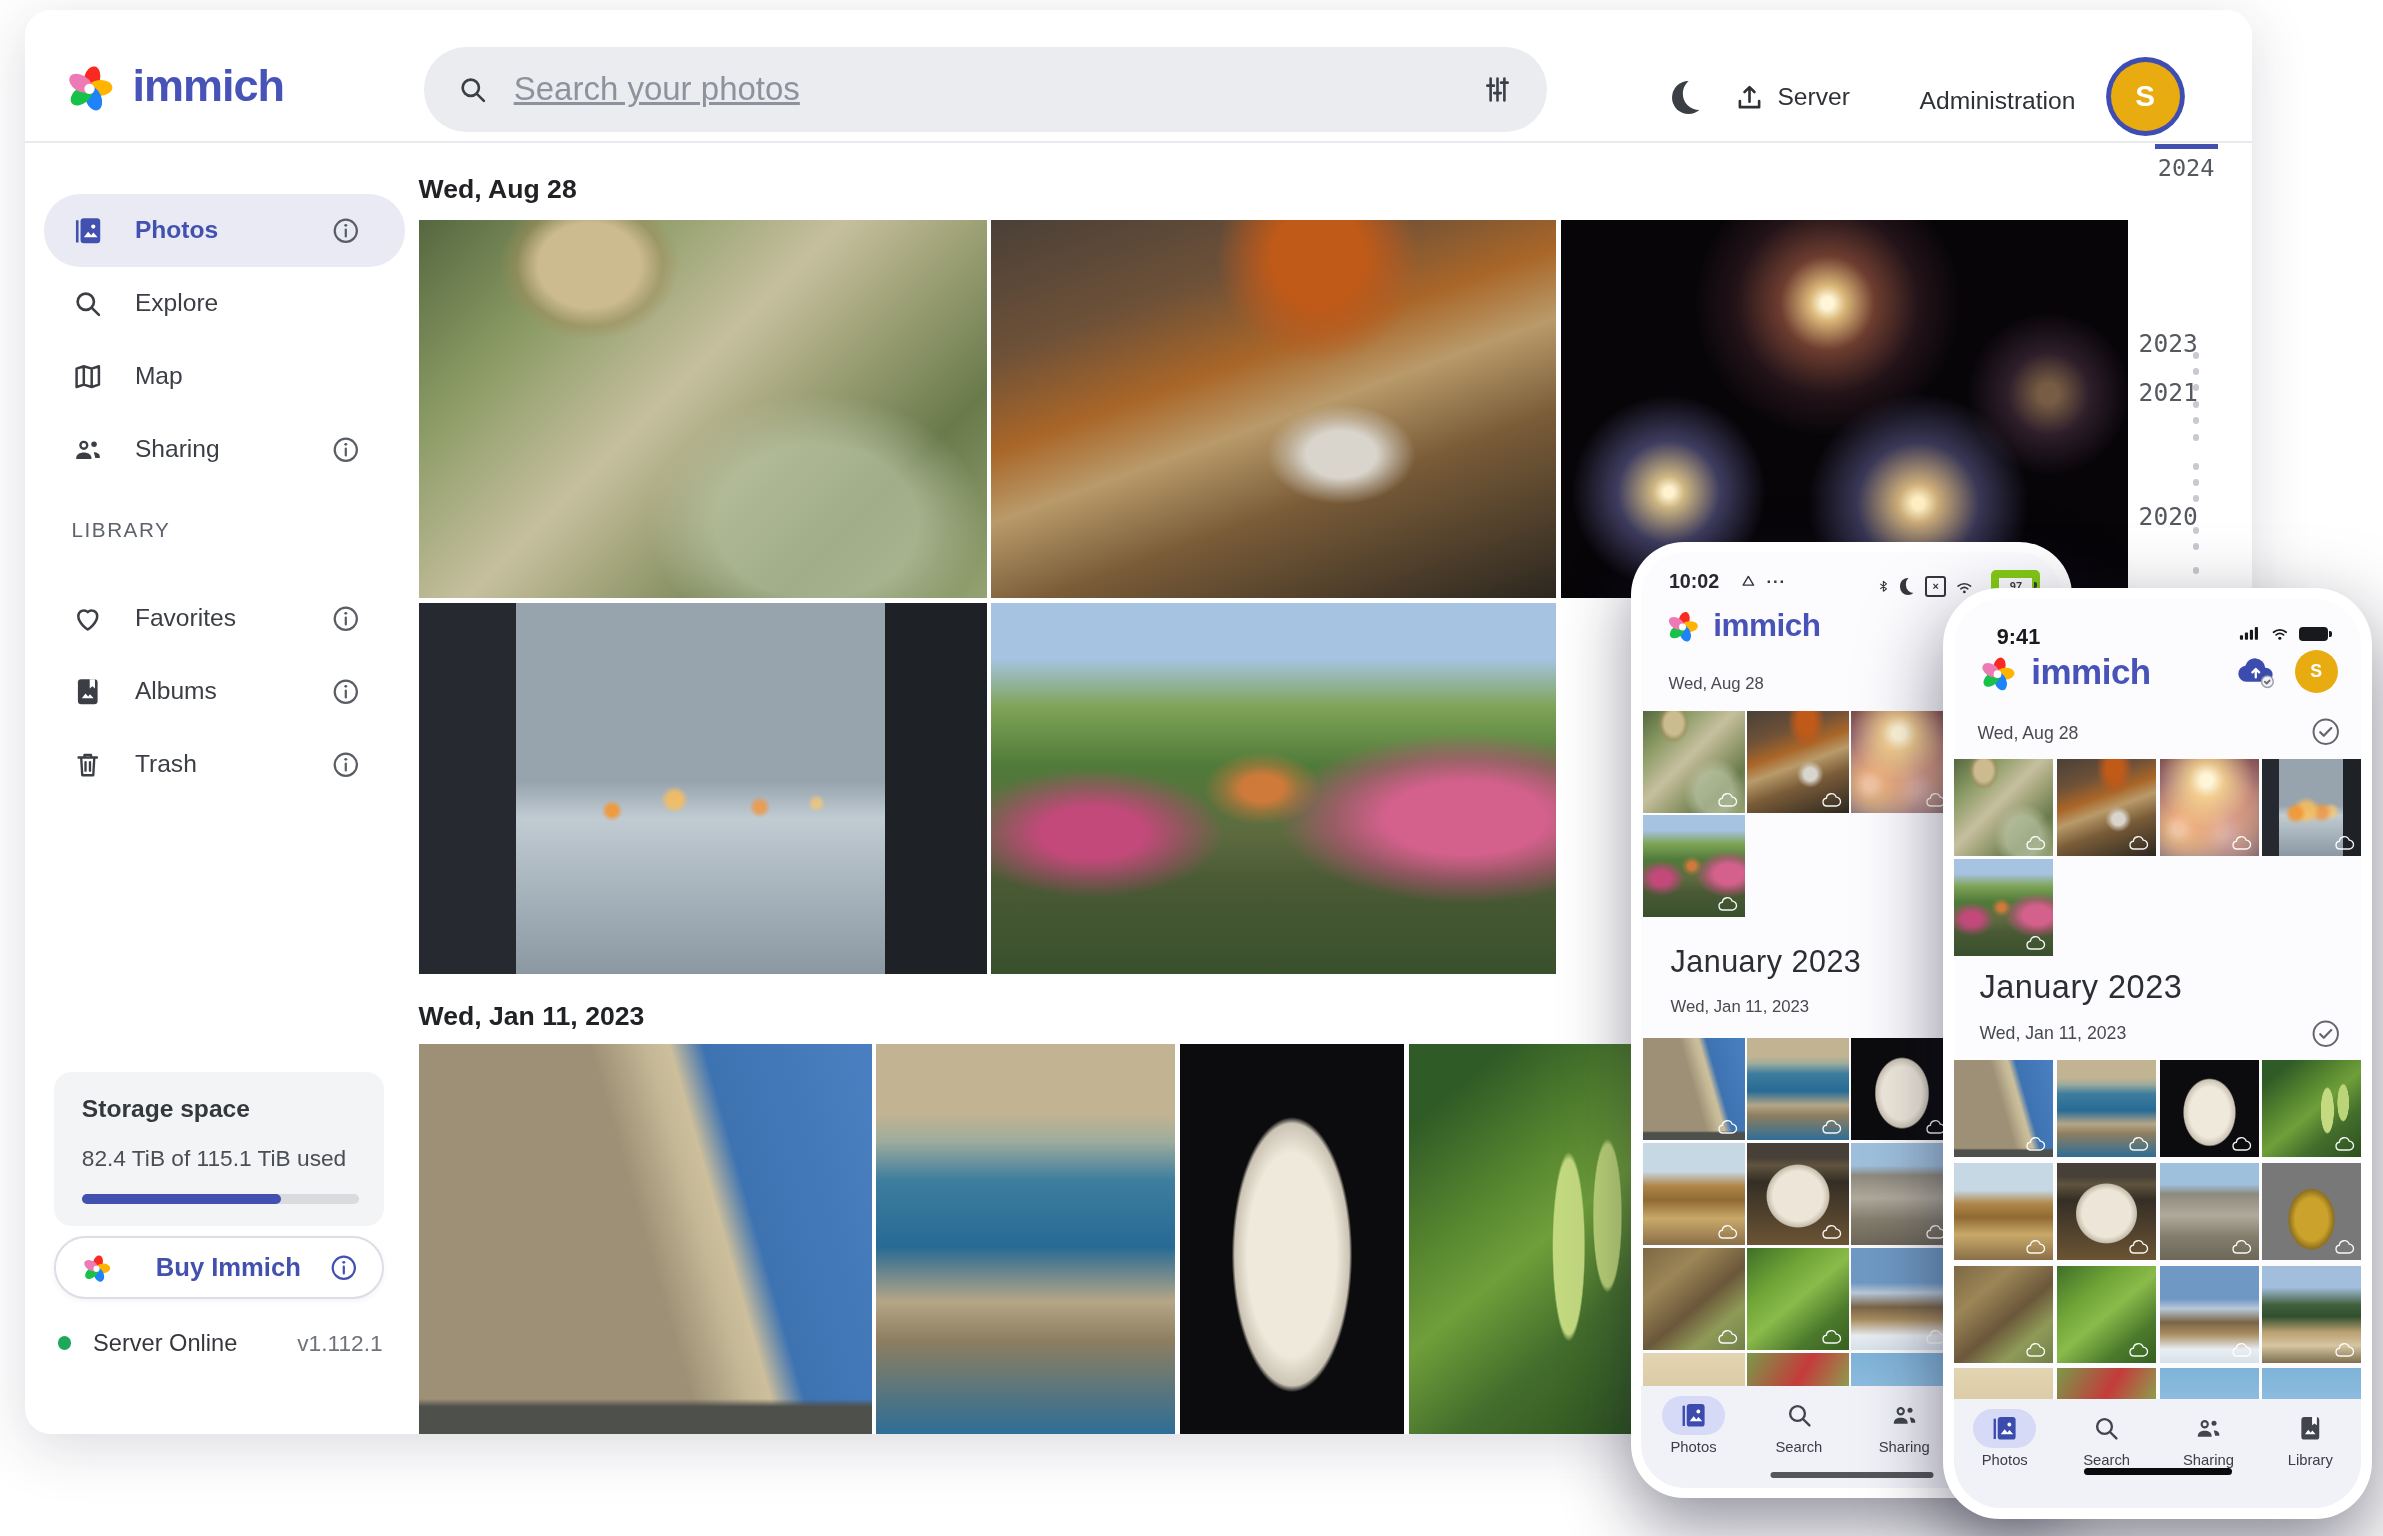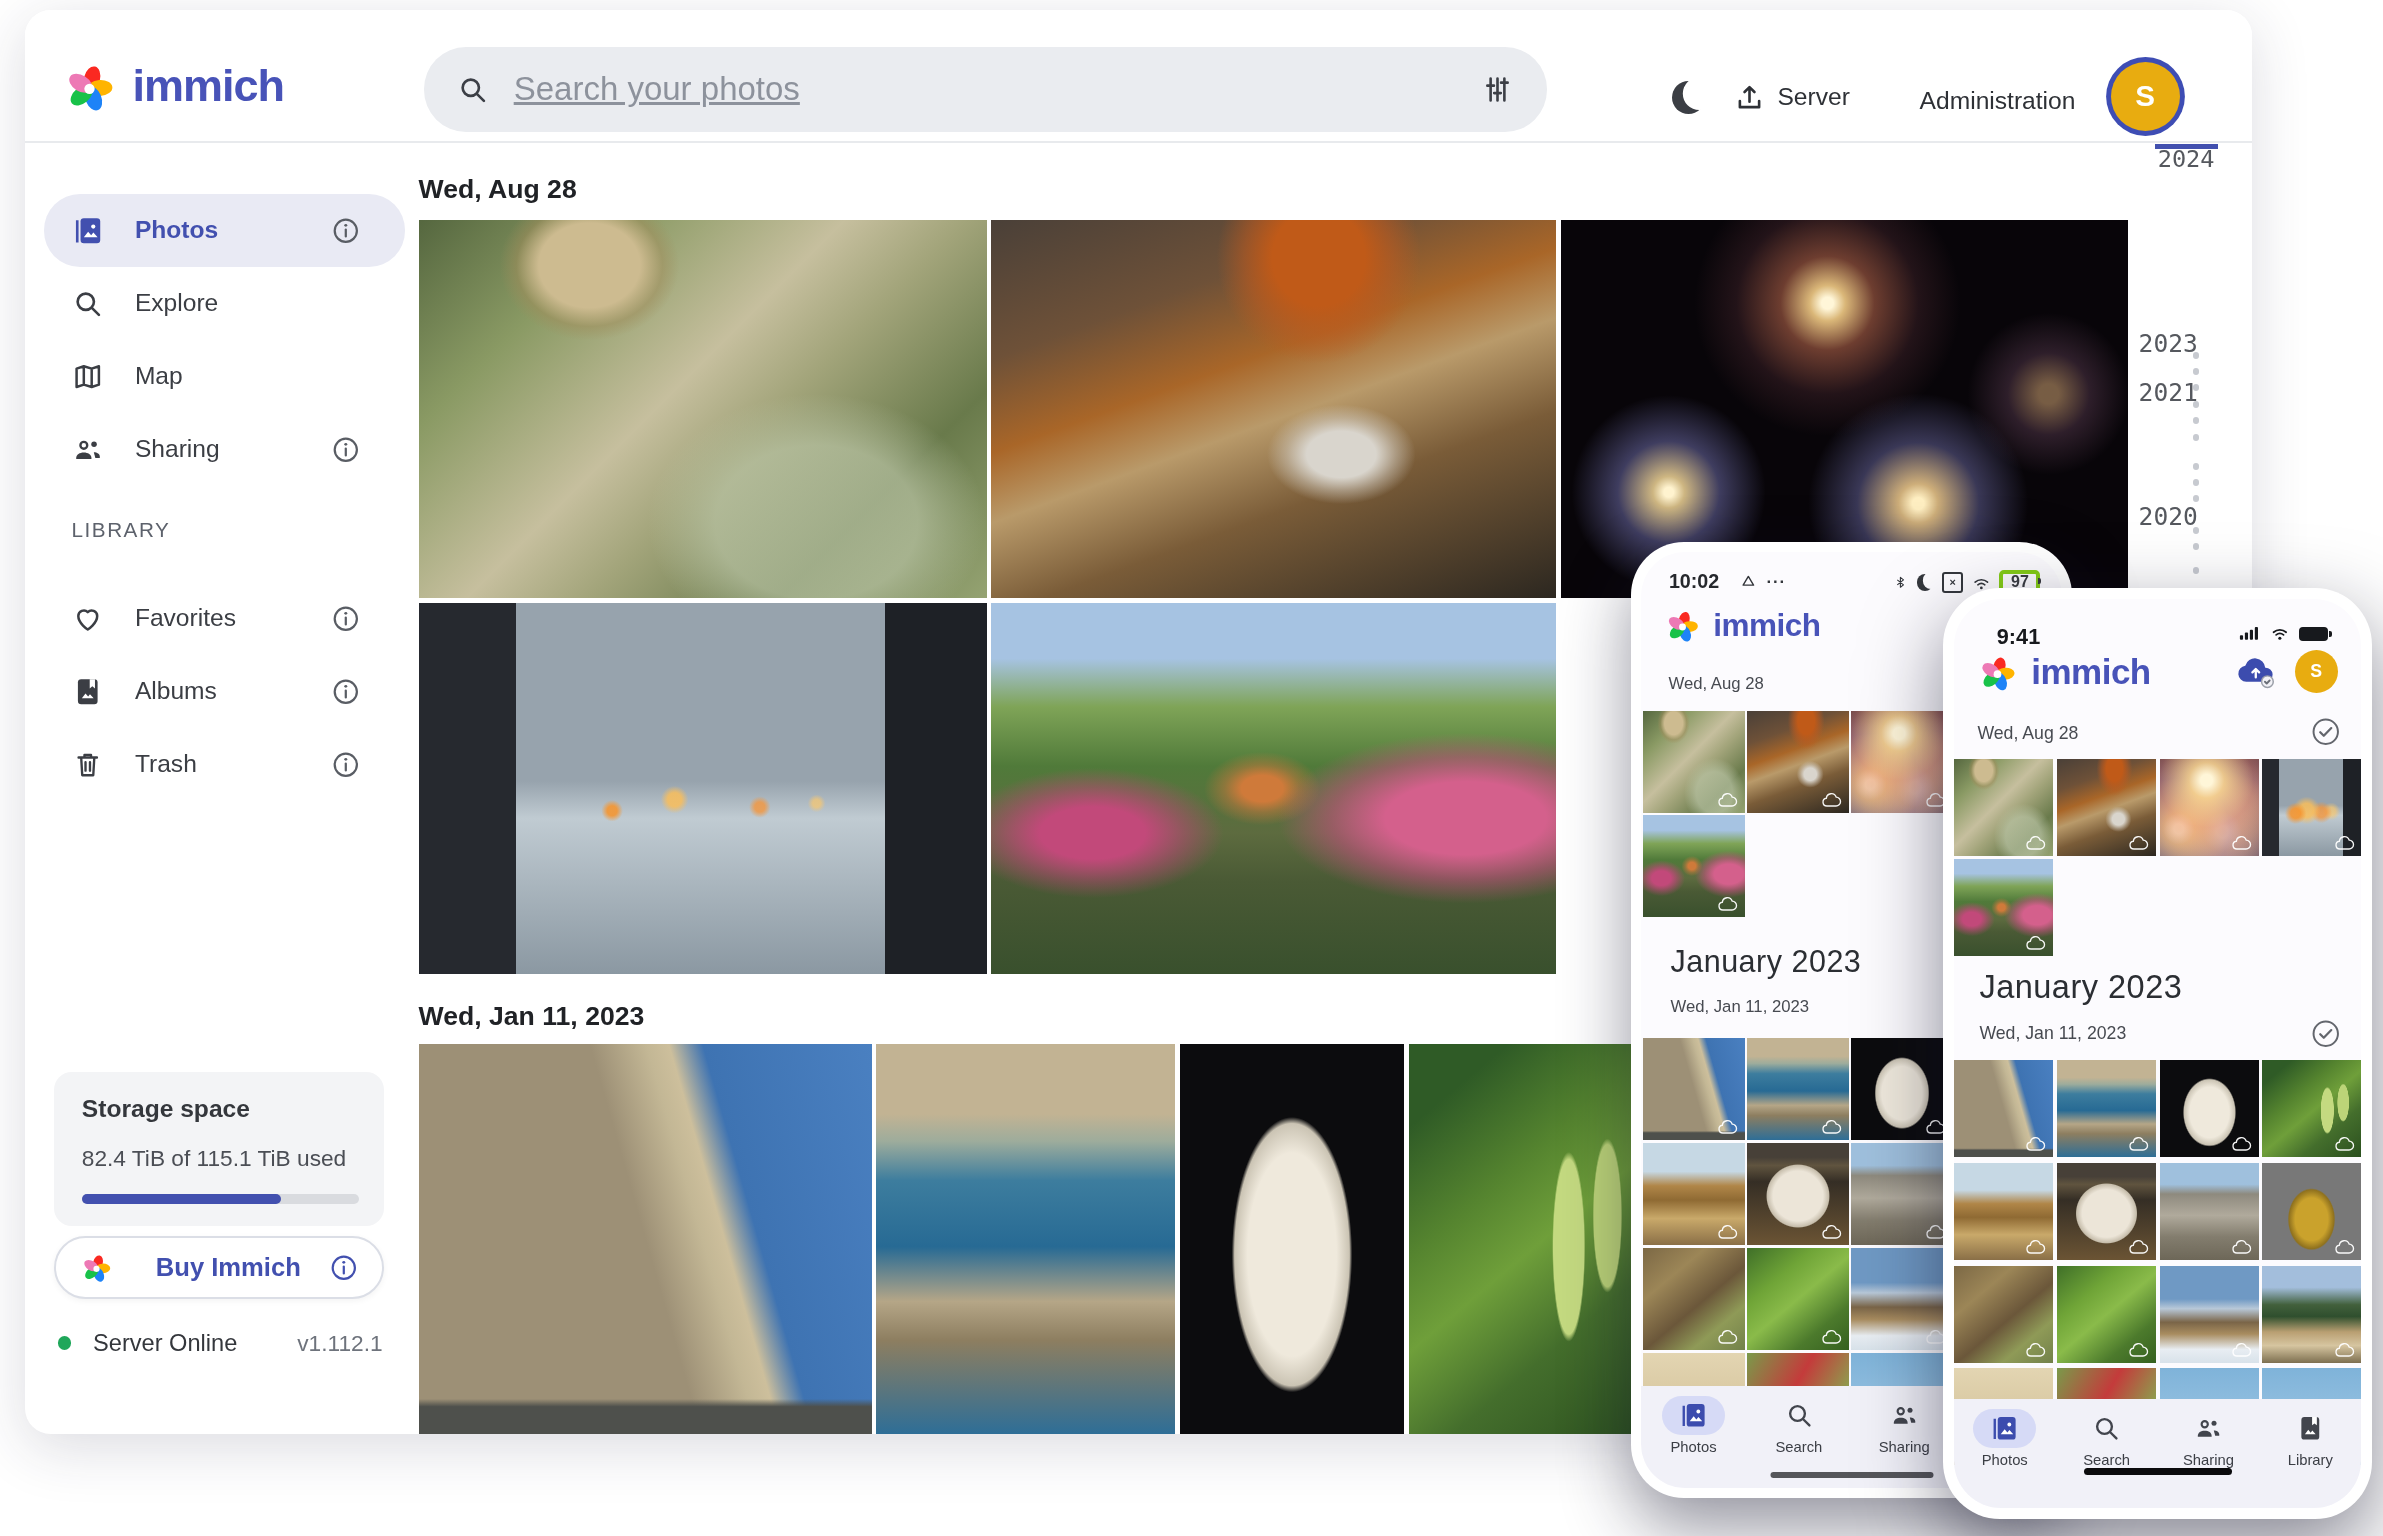--- a/index.html
+++ b/index.html
@@ -53,21 +53,21 @@
   
   .date-hdr{position:absolute;font-size:26.6px;font-weight:700;color:#202226;z-index:2;}
   #hdr-aug{left:394px;top:164px;} #hdr-jan{left:394px;top:991px;}
   .g-row{position:absolute;left:394px;display:flex;gap:4.9px;z-index:1;}
   #row-aug1{top:210px;} #row-aug1 .tile{height:378px;}
   #row-aug2{top:593px;} #row-aug2 .tile{height:371px;}
   #row-jan1{top:1034px;} #row-jan1 .tile{height:390px;}
   .tile{flex:none;cursor:pointer;position:relative;background-size:cover;}
   
   .scrub-line{position:absolute;left:2130px;top:134px;width:63px;height:4.9px;background:#4250af;z-index:3;}
-  .scrub-year-active{position:absolute;left:2124px;top:135px;width:75px;text-align:center;z-index:3;
+  .scrub-year-active{position:absolute;left:2124px;top:144px;width:75px;text-align:center;z-index:3;
     font-family:"DejaVu Sans Mono",monospace;font-size:23.6px;color:#55585e;}
   .scrub-year{position:absolute;left:2114px;z-index:3;font-family:"DejaVu Sans Mono",monospace;font-size:24.6px;color:#55585e;}
   .scrub-dot{position:absolute;left:2168px;width:6.9px;height:6.9px;border-radius:50%;background:#c7cad0;z-index:3;}
   
   .phone{position:absolute;background:#fff;}
   .screen{position:absolute;background:#fcfbfe;overflow:hidden;}
   .ptile{position:relative;background-size:cover;}
   .cloud-badge{position:absolute;right:5.9px;bottom:4.9px;width:21.7px;height:15.8px;color:#fff;opacity:.95;}
   .pnav{position:absolute;left:0;right:0;bottom:0;background:#f1f1f8;display:flex;}
   .pnav-item{flex:1;display:flex;flex-direction:column;align-items:center;padding-top:9.9px;cursor:pointer;}
@@ -109,22 +109,22 @@
   .p2-date1{position:absolute;left:23.6px;top:124px;font-size:17.7px;}
   .check-ic{position:absolute;width:31.5px;height:31.5px;color:#63666d;}
   #p2-check1{right:19.7px;top:117px;} #p2-check2{right:19.7px;top:419px;}
   .p2-grid{position:absolute;left:0px;display:grid;grid-template-columns:repeat(4,99px);gap:3.9px;}
   #p2-aug1{top:160px;} #p2-aug2{top:260px;} #p2-jan{top:461px;grid-row-gap:5.9px;}
   .p2-grid .ptile{width:99px;height:97px;}
   .p2-month{position:absolute;left:25.6px;top:370px;font-size:32.5px;}
   .p2-date2{position:absolute;left:25.6px;top:424px;font-size:17.7px;}
   .phone2 .pnav{top:800px;}
   .p2-home{position:absolute;left:50%;transform:translateX(-50%);top:869px;width:148px;height:6.9px;border-radius:3.9px;background:#0b0b0d;z-index:3;}
-  .batt1{width:33px;height:17.7px;border:4px solid #84cc16;border-radius:4.9px;font-size:16px;color:#3a3d42;
-    display:flex;align-items:center;justify-content:center;font-weight:600;position:relative;}
+  .batt1{width:33px;height:17.7px;border:8px solid #84cc16;border-radius:4.9px;font-size:11px;color:#3a3d42;
+    display:flex;align-items:center;justify-content:center;font-weight:600;position:relative;margin-left:9px;}
   .batt1:after{content:"";position:absolute;right:-4.9px;top:4.9px;width:3px;height:5.9px;background:#3a3d42;border-radius:0 2px 2px 0;}
   .batt2{width:29.6px;height:13.8px;background:#17191d;border-radius:3.9px;position:relative;}
   .batt2:after{content:"";position:absolute;right:-3.9px;top:3.9px;width:3px;height:5.9px;background:#17191d;border-radius:0 2px 2px 0;}
   .simx{width:16.7px;height:16.7px;border:2px solid #34373c;border-radius:3px;font-size:10.8px;color:#34373c;
     display:flex;align-items:center;justify-content:center;font-weight:700;}
   .moon-mini{width:16.7px;height:16.7px;border-radius:50%;box-shadow:inset 5.9px -2px 0 0 #34373c;}
   
   .ph-zoo-monkeys{background:
     radial-gradient(ellipse at 30% 12%, #cdbb90 0 9%, rgba(160,140,90,.5) 13%, transparent 16%),
     radial-gradient(ellipse at 70% 80%, rgba(190,200,170,.65) 0 18%, transparent 30%),

